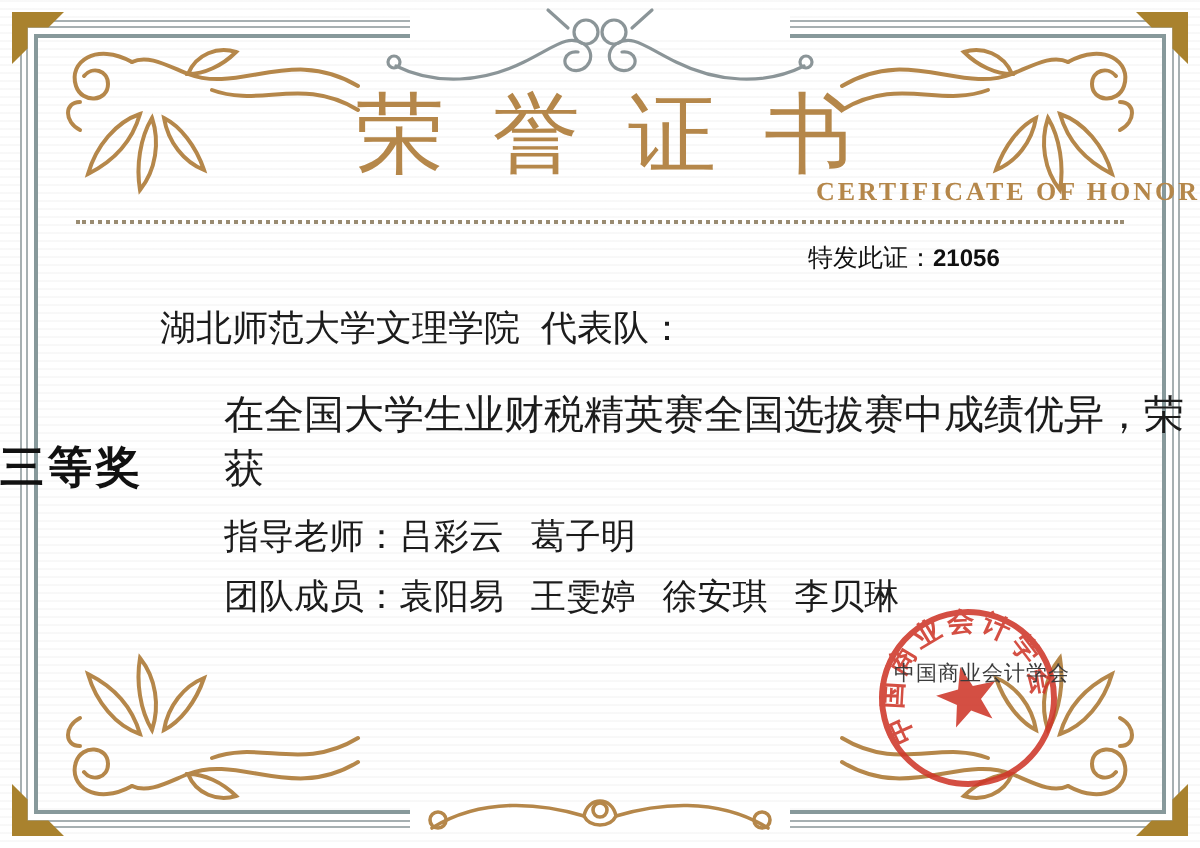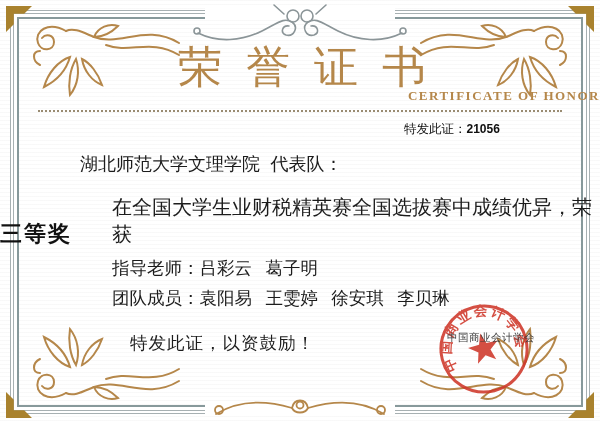--- a/index.html
+++ b/index.html
@@ -145,21 +145,20 @@
   <div class="subtitle">CERTIFICATE OF HONOR</div>
   <div class="dotted"></div>
 
   <div class="cert-no"><span>特发此证：</span><b>21056</b></div>
 
   <div class="recipient">湖北师范大学文理学院 代表队：</div>
   <div class="body-line">在全国大学生业财税精英赛全国选拔赛中成绩优异，荣获</div>
   <div class="award">三等奖</div>
   <div class="advisors"><span>指导老师：</span><span>吕彩云 葛子明</span></div>
   <div class="team"><span>团队成员：</span><span>袁阳易 王雯婷 徐安琪 李贝琳</span></div>
-  <div class="closing">特发此证，以资鼓励！</div>
 
   <div class="issuer-block">
     <div>中国商业会计学会</div>
   </div>
 
   <div class="seal">
     <svg viewBox="0 0 96 96" width="96" height="96">
       <circle cx="48" cy="48" r="43" fill="none" stroke="#cf372a" stroke-width="3"></circle>
       <path id="sealRing" d="M 18 61 A 33 33 0 1 1 78 61" fill="none" stroke="none"></path>
       <text font-size="13.5" font-weight="bold" fill="#cf372a" letter-spacing="2.5" font-family="Liberation Serif, DejaVu Serif, serif">

